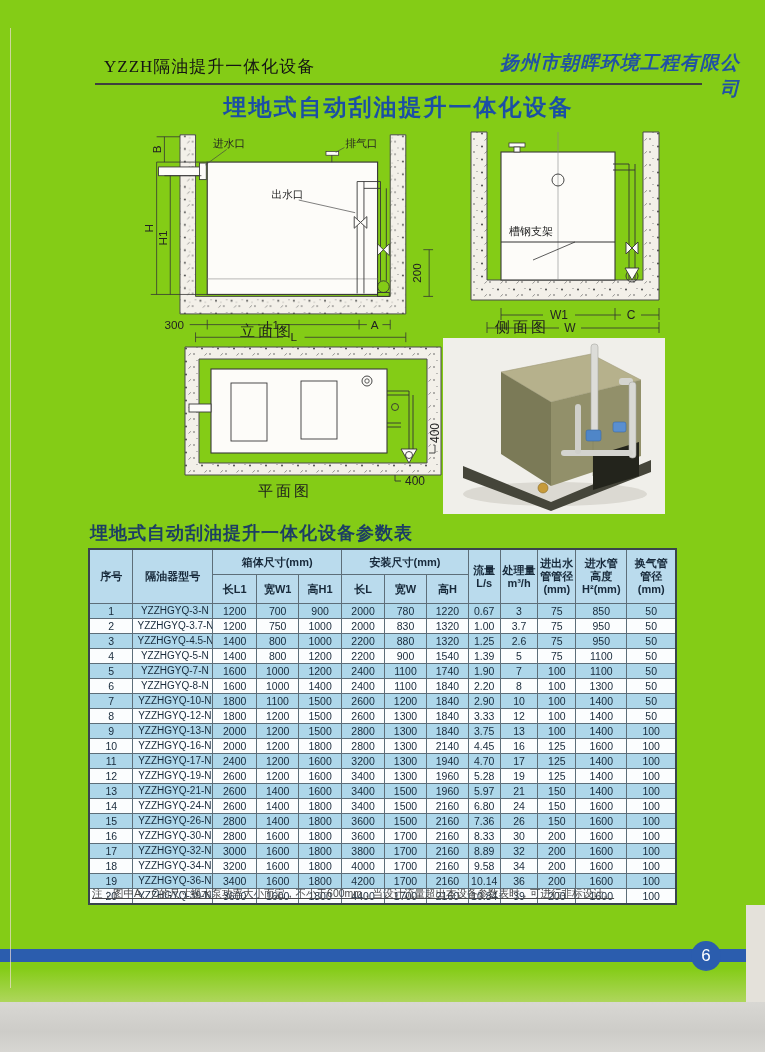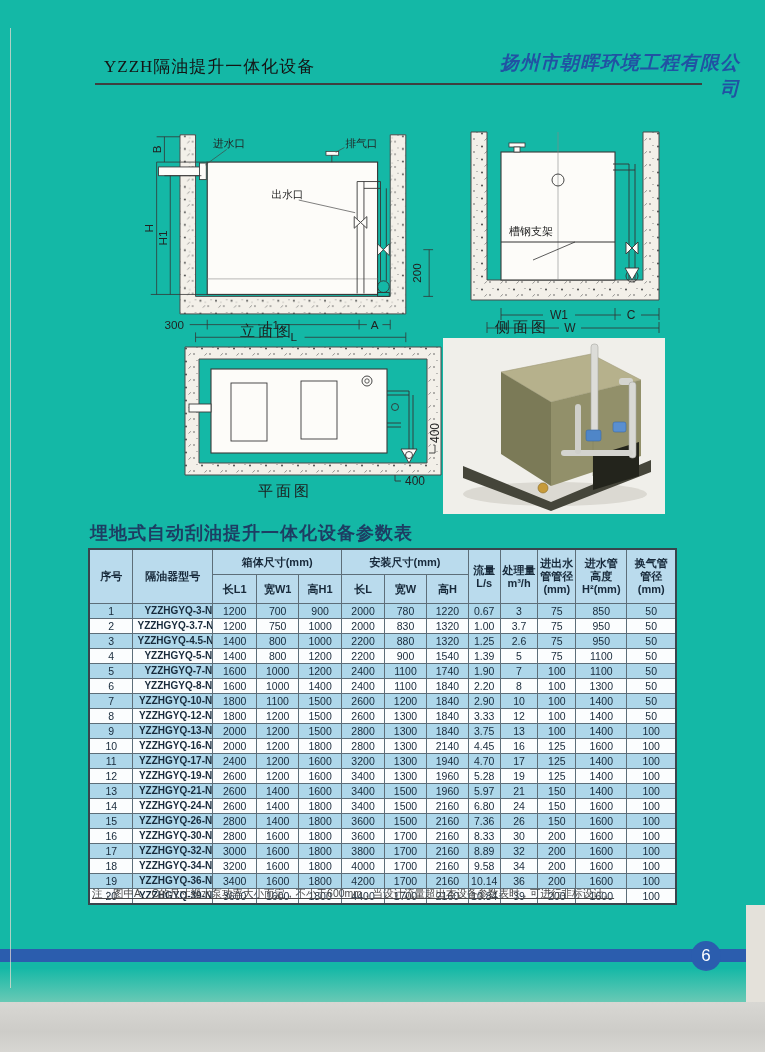--- a/index.html
+++ b/index.html
@@ -1,17 +1,17 @@
 <!DOCTYPE html>
 <html><head>
 <meta charset="utf-8">
 <style>
   html,body{margin:0;padding:0;}
   body{font-family:"Liberation Sans",sans-serif;background:#b0aea8;}
-  .sheet{position:relative;width:765px;height:1052px;background:#14b8a6;overflow:hidden;margin:0 auto;}
+  .sheet{position:relative;width:765px;height:1052px;background:#84cc16;overflow:hidden;margin:0 auto;}
   
   .edge-left{position:absolute;left:10px;top:28px;width:1px;height:960px;background:#eedcd4;opacity:.7;}
   .warm-strip{position:absolute;left:0;top:968px;width:765px;height:34px;background:linear-gradient(180deg,rgba(247,238,220,0),rgba(243,230,206,.38));}
   .bottom-band{position:absolute;left:0;top:1002px;width:765px;height:50px;background:linear-gradient(180deg,#d8d7d3,#cdccc8 60%,#d7d6d2);}
   .corner-gray{position:absolute;left:746px;top:905px;width:19px;height:97px;background:#e4e1da;}
   
   .hdr-left{position:absolute;left:104px;top:55px;font-family:"Liberation Serif",serif;font-size:17px;color:#141414;letter-spacing:1px;}
   .hdr-right{position:absolute;left:448px;top:50px;width:244px;text-align:right;font-family:"Liberation Serif",serif;font-style:italic;font-weight:bold;font-size:19px;color:#2152a3;letter-spacing:1px;margin-left:48px;}
   .hdr-rule{position:absolute;left:95px;top:83px;width:607px;height:2px;background:#3f3f3f;}
   .page-title{position:absolute;left:95px;top:92px;width:607px;text-align:center;font-size:23px;font-weight:bold;color:#1b4fa5;letter-spacing:2px;}
@@ -32,35 +32,36 @@
   .tbl-title{position:absolute;left:90px;top:521px;font-size:18px;font-weight:bold;color:#1d3e63;letter-spacing:1px;}
   .params-table{position:absolute;left:88px;top:548px;width:589px;border-collapse:collapse;table-layout:fixed;background:#fff;color:#17293a;border:2px solid #39454d;}
   .params-table th,.params-table td{border:1px solid #5d6e79;text-align:center;overflow:hidden;}
   .params-table thead th{background:#badbed;font-weight:600;font-size:11px;line-height:1.18;padding:1px 0;}
   .h1 th{height:22px;}
   .h2 th{height:26px;}
   .multiline{white-space:pre-line;font-size:10.5px;}
   .params-table tbody td{height:14px;font-size:10.5px;line-height:14px;padding:0;white-space:nowrap;}
   .params-table tbody tr:nth-child(odd){background:#aed7ea;}
   .params-table tbody tr:nth-child(even){background:#fbfdfe;}
-  .params-table td.model-cell{text-align:right;padding-left:4px;font-size:10px;font-weight:bold;}
+  .params-table td.model-cell{text-align:center;padding-left:4px;font-size:10px;}
   
   .note{position:absolute;left:92px;top:886px;width:590px;font-size:10.5px;color:#4a4a4a;line-height:1.35;text-decoration:underline;}
   
   .foot-bar{position:absolute;left:0;top:949px;width:746px;height:13px;background:#2b5dae;}
   .page-dot{position:absolute;left:691px;top:941px;width:30px;height:30px;border-radius:50%;background:#2b5dae;color:#fff;text-align:center;line-height:30px;font-size:17px;}
 </style>
 </head>
 <body>
 
 <div class="sheet">
 
   <div class="hdr-left">YZZH隔油提升一体化设备</div>
   <div class="hdr-right">扬州市朝晖环境工程有限公司</div>
   <div class="hdr-rule"></div>
+  <div class="page-title">埋地式自动刮油提升一体化设备</div>
 
   <svg class="svg-elev" width="292" height="216" viewBox="-8 0 300 216">
     <defs>
       <pattern id="concA" width="16" height="13" patternUnits="userSpaceOnUse">
         <rect width="16" height="13" fill="#f3f0e9"></rect>
         <circle cx="3" cy="3.5" r="1" fill="#4a4a4a"></circle>
         <circle cx="11" cy="9" r="0.8" fill="#5a5a5a"></circle>
         <circle cx="14" cy="2.5" r="0.6" fill="#777"></circle>
         <path d="M5.5 10.5 l2.4 -2.2" stroke="#6a6a6a" stroke-width="0.7"></path>
         <circle cx="8" cy="5" r="0.5" fill="#888"></circle>

